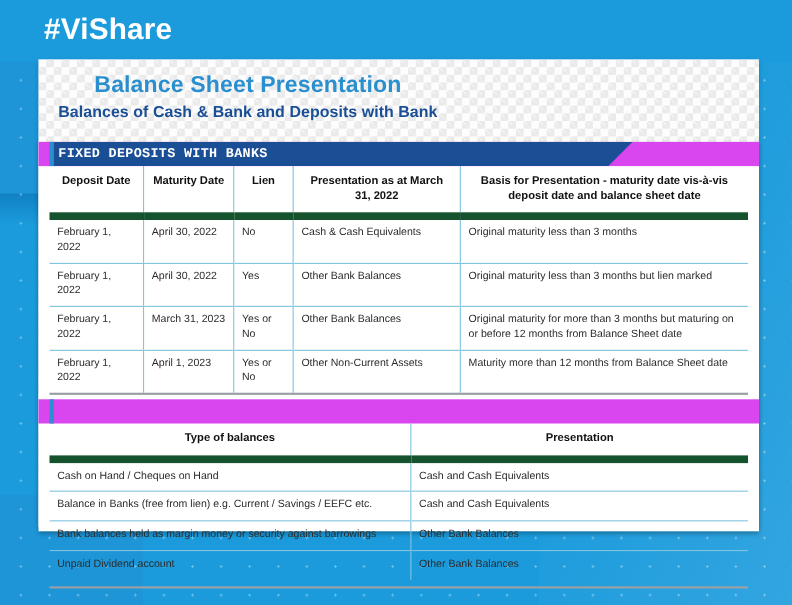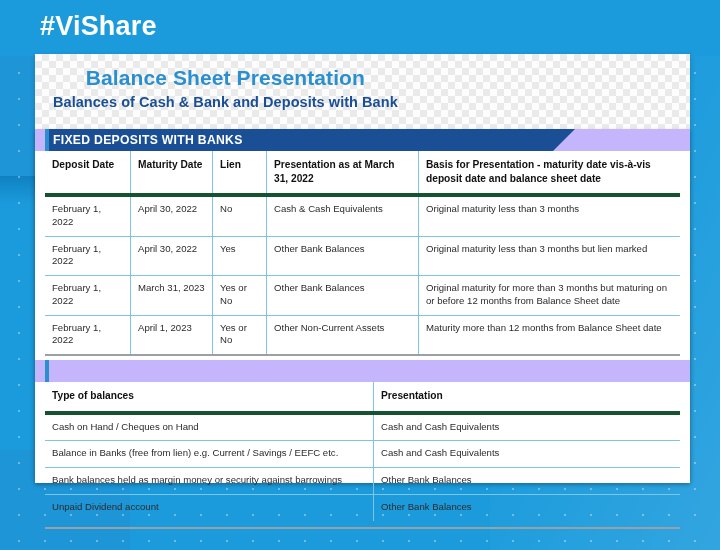--- a/index.html
+++ b/index.html
@@ -77,21 +77,21 @@
 
   
   #sheet{
     position:absolute;left:35px;top:129px;width:655px;height:354px;
     background:#ffffff;
     box-shadow:0 2px 4px rgba(0,0,0,.25);
   }
 
   
   .band{
-    position:relative;height:22px;background:#c4b5fd;
+    position:relative;height:22px;background:#d946ef;font-family:Liberation Mono, monospace;
   }
   .band-fill{
     position:absolute;left:10px;top:0;height:22px;
     background:#1a4f96;
     color:#ffffff;font-size:12.2px;font-weight:bold;letter-spacing:.3px;
     line-height:22px;padding-left:8px;box-sizing:border-box;
   }
   .band-fill.w1{width:530px;clip-path:polygon(0 0, 100% 0, calc(100% - 22px) 100%, 0 100%);}
   .band-fill.w2{width:530px;clip-path:polygon(0 0, 100% 0, calc(100% - 22px) 100%, 0 100%);}
   .band-accent{
@@ -101,21 +101,21 @@
   
   table{border-collapse:collapse;width:635px;margin-left:10px;table-layout:fixed;}
   th,td{
     vertical-align:top;text-align:left;
     font-size:9.6px;color:#2b2b2b;line-height:1.33;
     padding:6px 7px 7px 7px;
     border-bottom:1px solid #7fc4e0;
   }
   th{
     font-size:10.2px;font-weight:bold;color:#111111;
-    border-bottom:4px solid #14532d;padding-top:7px;padding-bottom:8px;
+    border-bottom:7px solid #14532d;padding-top:7px;padding-bottom:8px;text-align:center;
   }
   .vsep{border-left:1px solid #7fc4e0;}
   .tbl-fd th:nth-child(1),.tbl-fd td:nth-child(1){width:71px;}
   .tbl-fd th:nth-child(2),.tbl-fd td:nth-child(2){width:67px;}
   .tbl-fd th:nth-child(3),.tbl-fd td:nth-child(3){width:39px;}
   .tbl-fd th:nth-child(4),.tbl-fd td:nth-child(4){width:137px;}
   .tbl-ob th:nth-child(1),.tbl-ob td:nth-child(1){width:314px;}
   .last-row td{border-bottom:none;}
   .sheet-rule{
     width:635px;height:2px;margin:0 0 0 10px;background:#9aa0a5;

